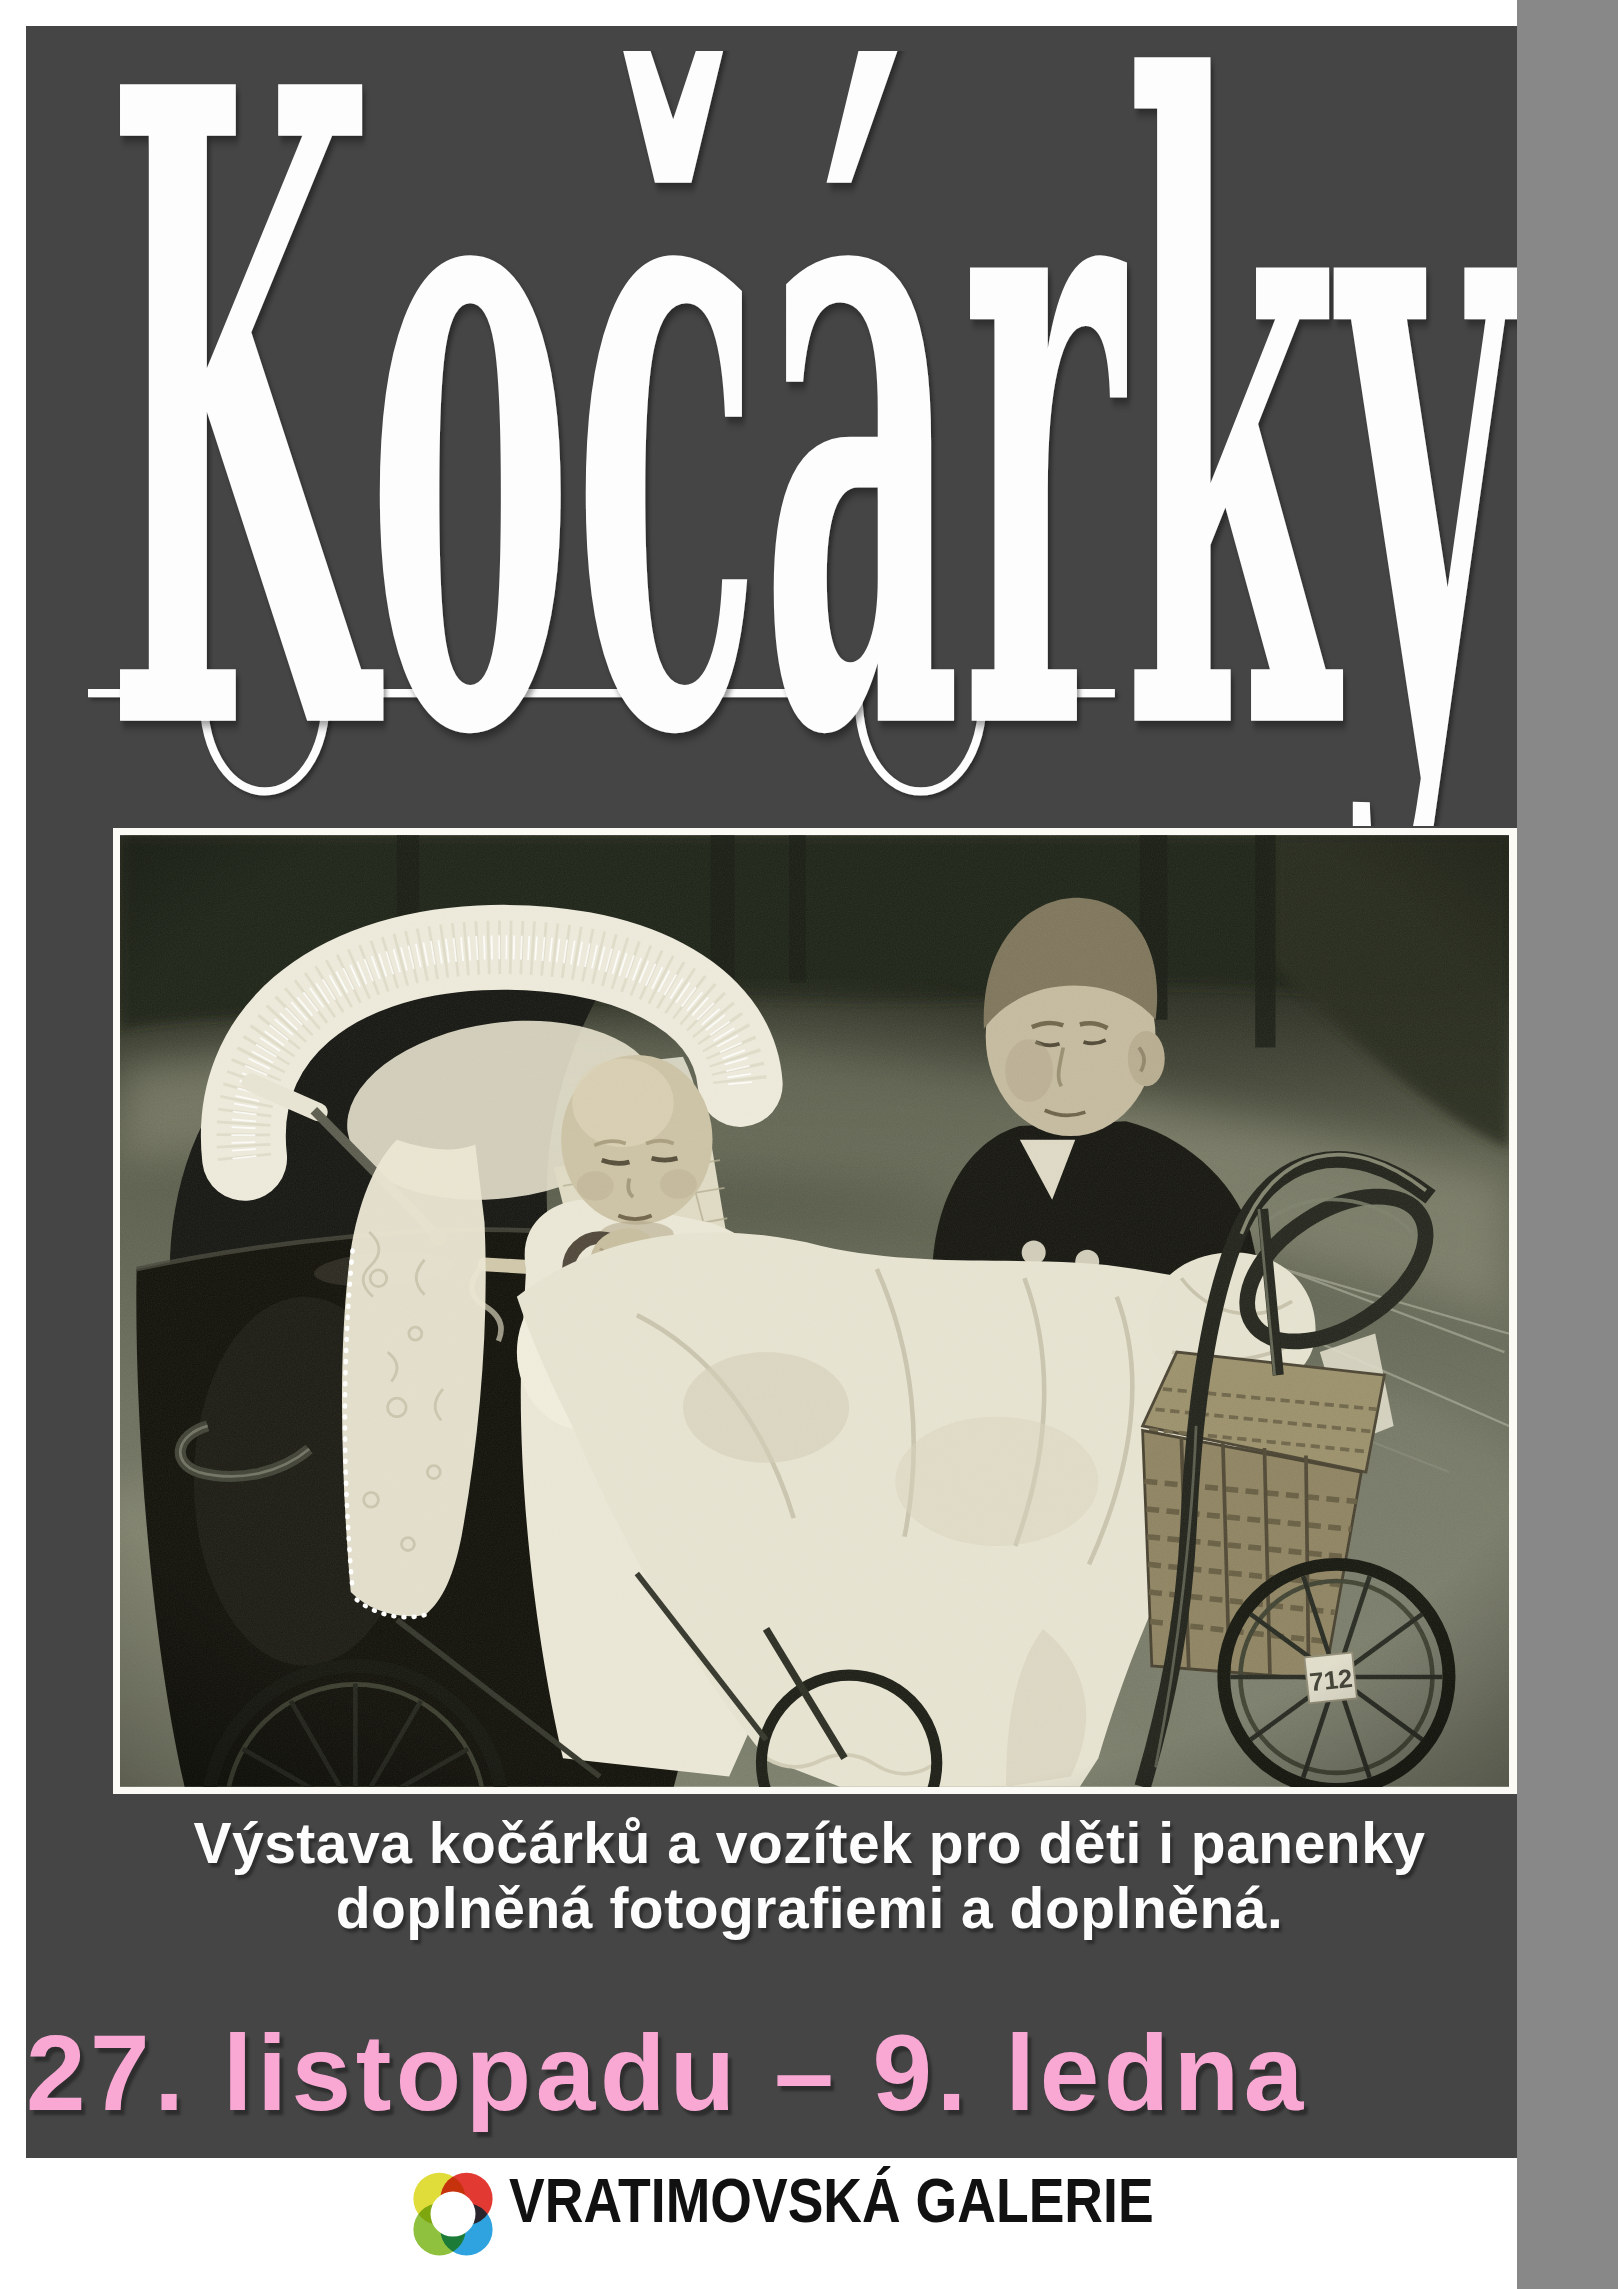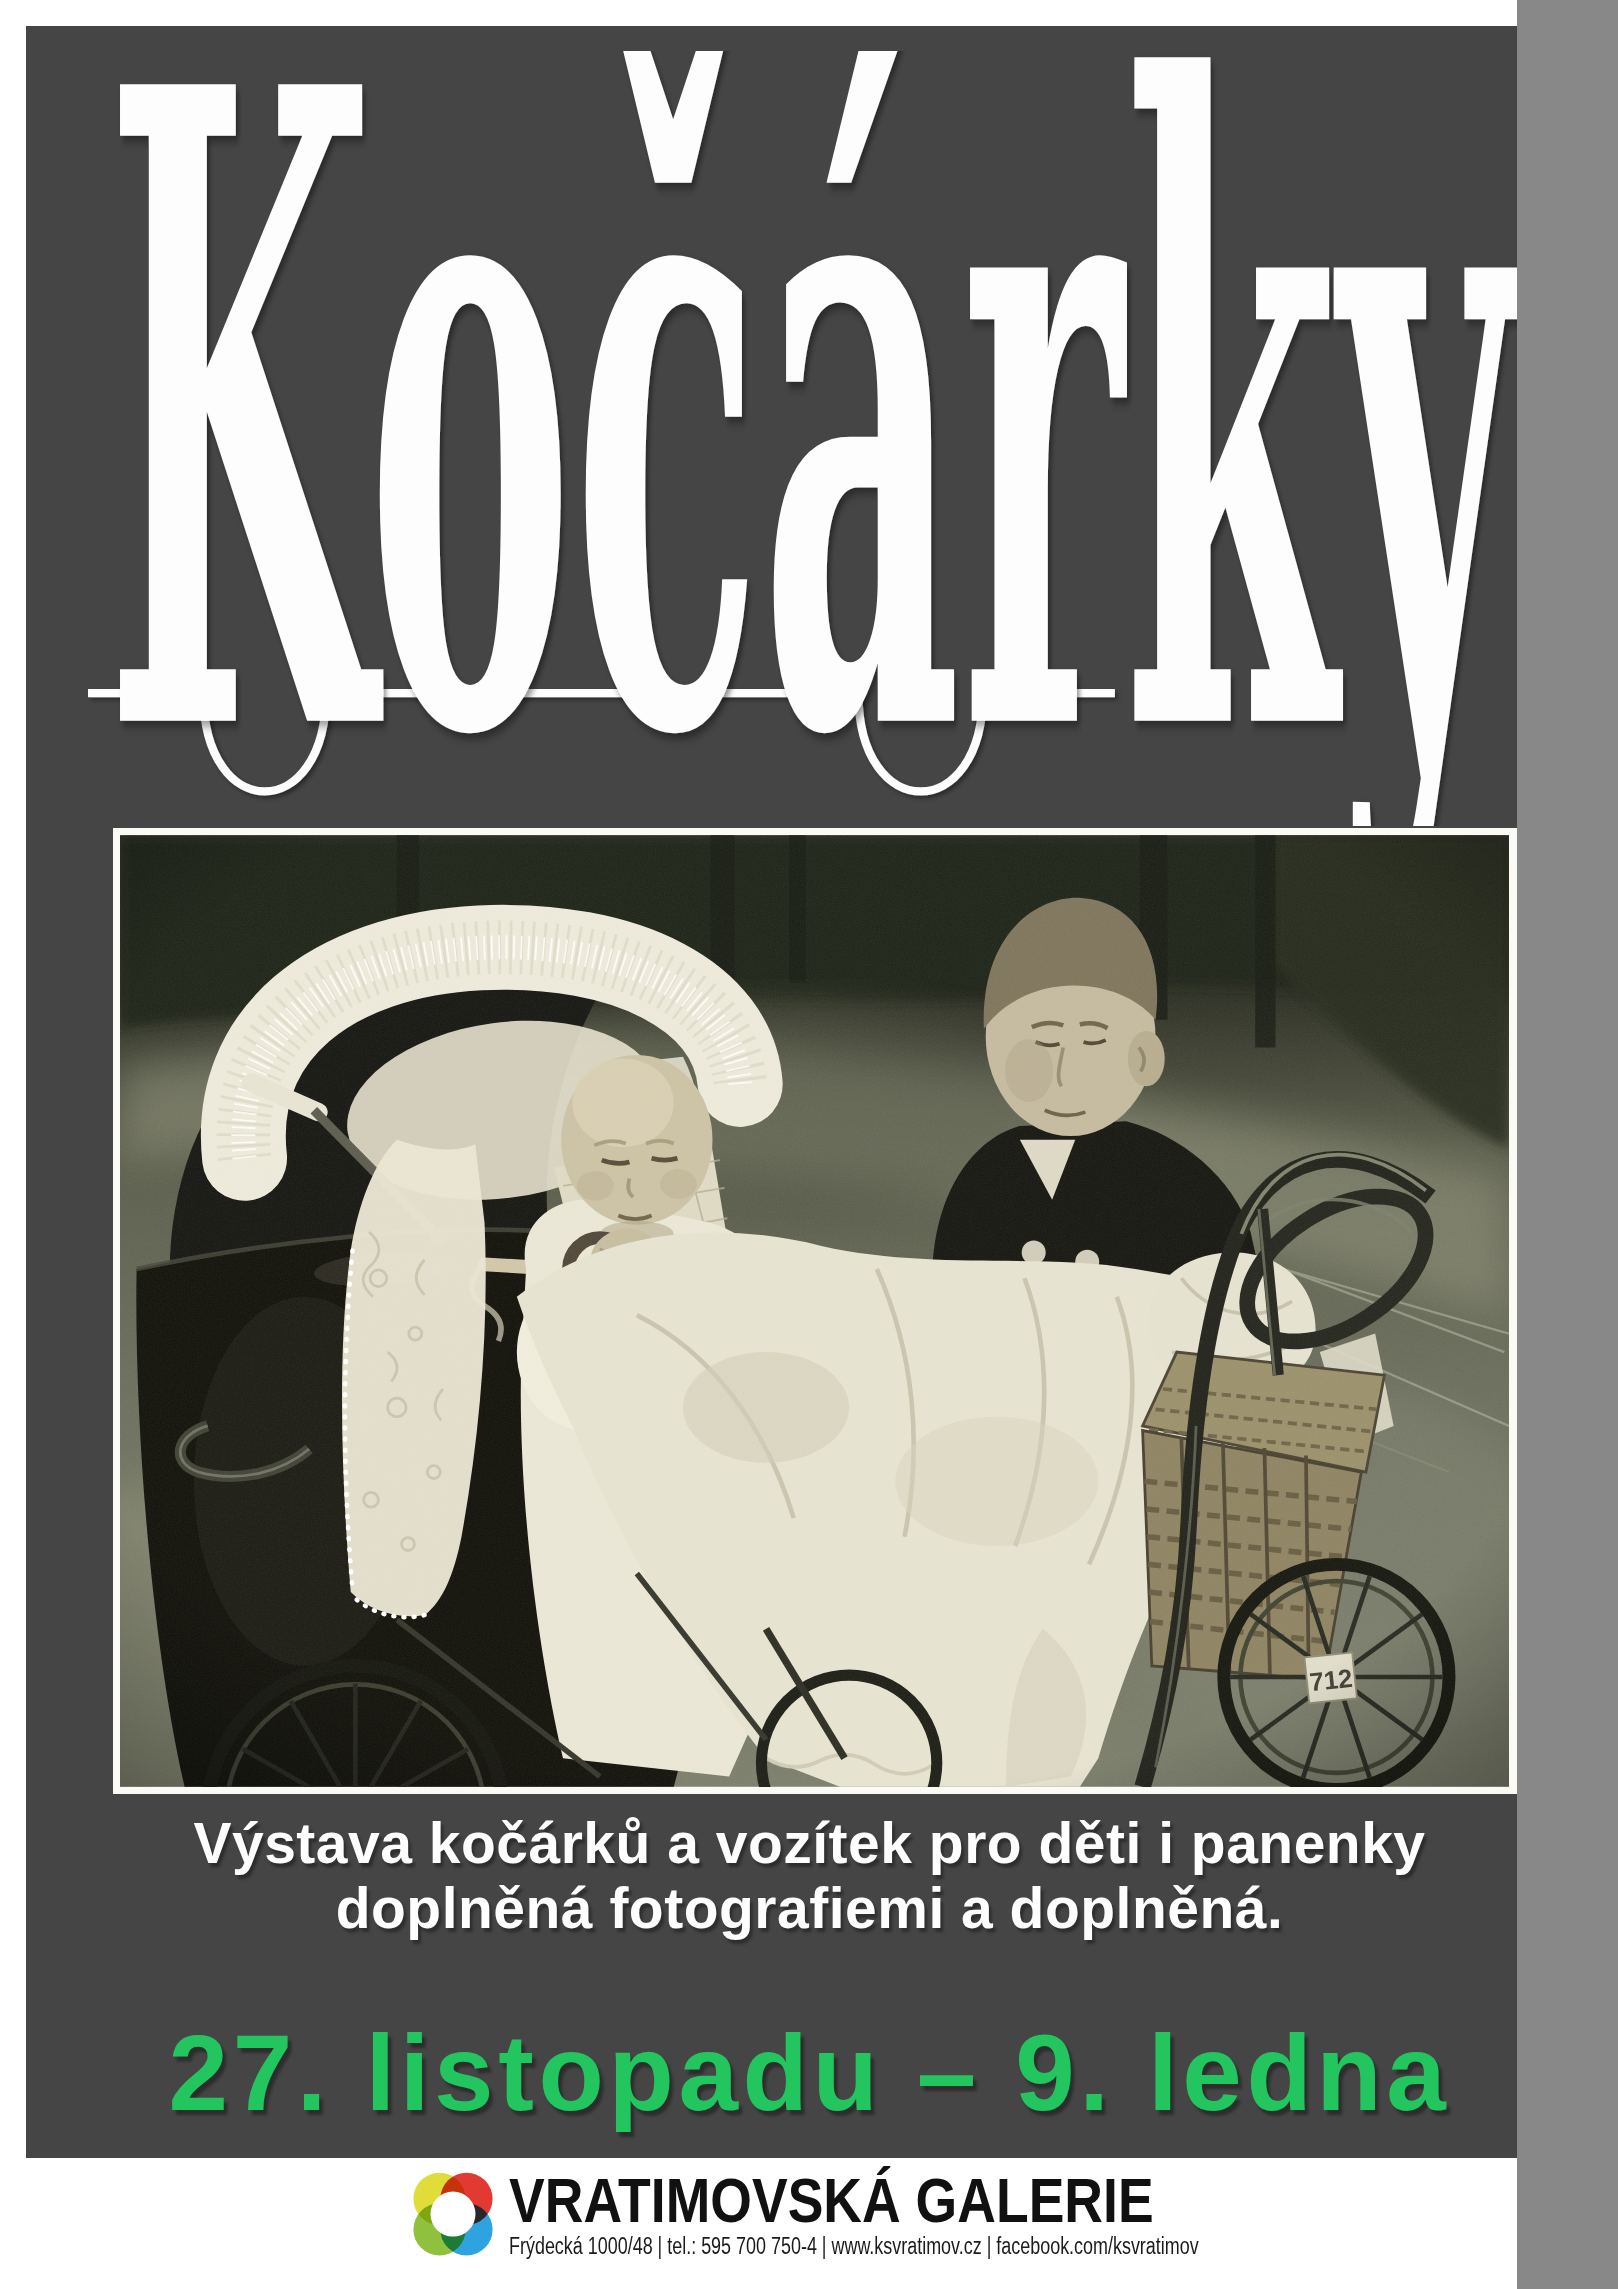--- a/index.html
+++ b/index.html
@@ -17,22 +17,22 @@
     position:absolute; left:87px; top:802px; width:1404px; height:966px;
     background:#fbfaf5; box-sizing:border-box; padding:7.4px;
   }
   .photo-frame svg { display:block; }
   .desc {
     position:absolute; left:0; top:1785px; width:1567px; text-align:center;
     font-weight:bold; font-size:57px; line-height:65px; color:#fdfdfd;
     text-shadow:2.8px 3.7px 2.8px rgba(0,0,0,.35); letter-spacing:0.5px;
   }
   .date-line {
-    position:absolute; left:0; top:1990px; width:1567px; text-align:center;
-    font-weight:bold; font-size:107px; line-height:115px; color:#22c55e;
+    position:absolute; left:0; top:1990px; width:1567px; 
+    font-weight:bold; font-size:107px; line-height:115px; color:#f9a8d4;
     letter-spacing:4.6px; text-shadow:3.7px 4.6px 2.8px rgba(0,0,0,.35);
   }
   .footer {
     position:absolute; left:0; top:2158px; width:1619px; height:132px;
     background:#ffffff;
   }
   .footer-inner {
     display:flex; justify-content:center; align-items:flex-start;
     gap:11px; padding-top:12px;
   }
@@ -322,18 +322,17 @@
     <div class="footer-inner">
       <svg class="logo-svg" viewBox="0 0 100 100" width="90" height="90">
         <circle cx="35" cy="32" r="29" fill="#e0dc3a" style="mix-blend-mode:multiply"></circle>
         <circle cx="65" cy="32" r="29" fill="#e23a33" style="mix-blend-mode:multiply"></circle>
         <circle cx="65" cy="66" r="29" fill="#2fa3df" style="mix-blend-mode:multiply"></circle>
         <circle cx="35" cy="66" r="29" fill="#8fc13f" style="mix-blend-mode:multiply"></circle>
         <circle cx="50" cy="49" r="25" fill="#ffffff"></circle>
       </svg>
       <div class="footer-text">
         <div><span class="gallery-name">VRATIMOVSKÁ GALERIE</span></div>
-        <div><span class="contact">Frýdecká 1000/48 | tel.: 595 700 750-4 | www.ksvratimov.cz | facebook.com/ksvratimov</span></div>
       </div>
     </div>
   </div>
 </div>
 
 
 </body></html>

